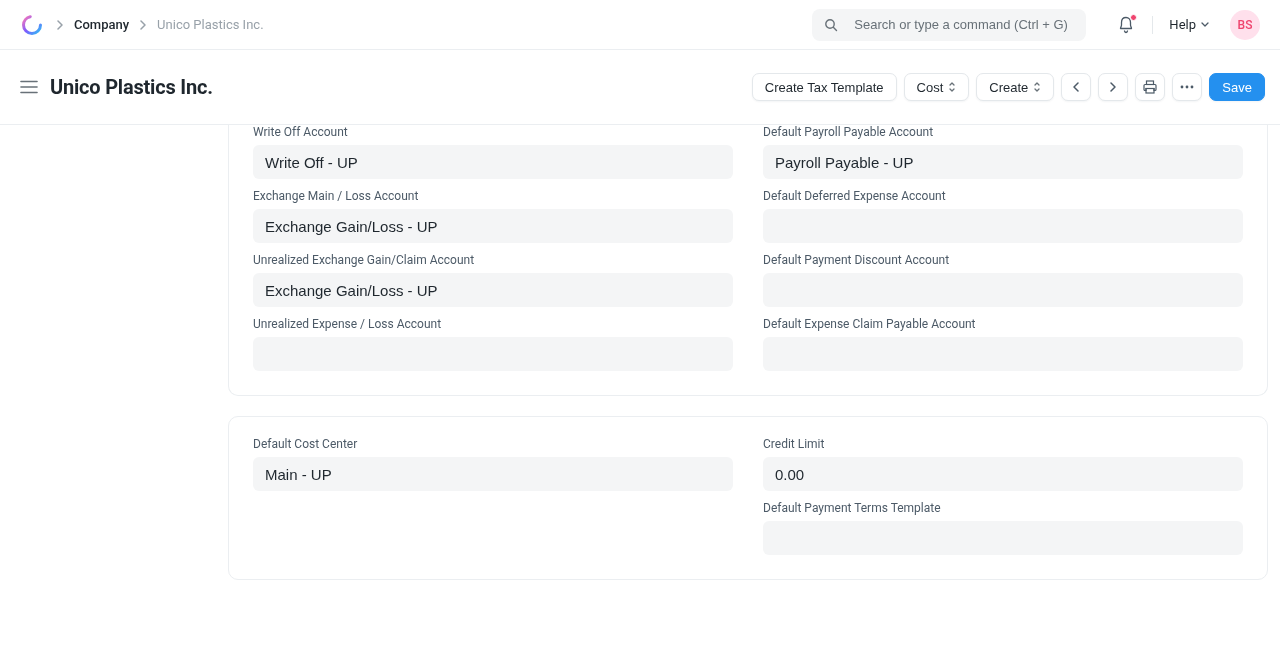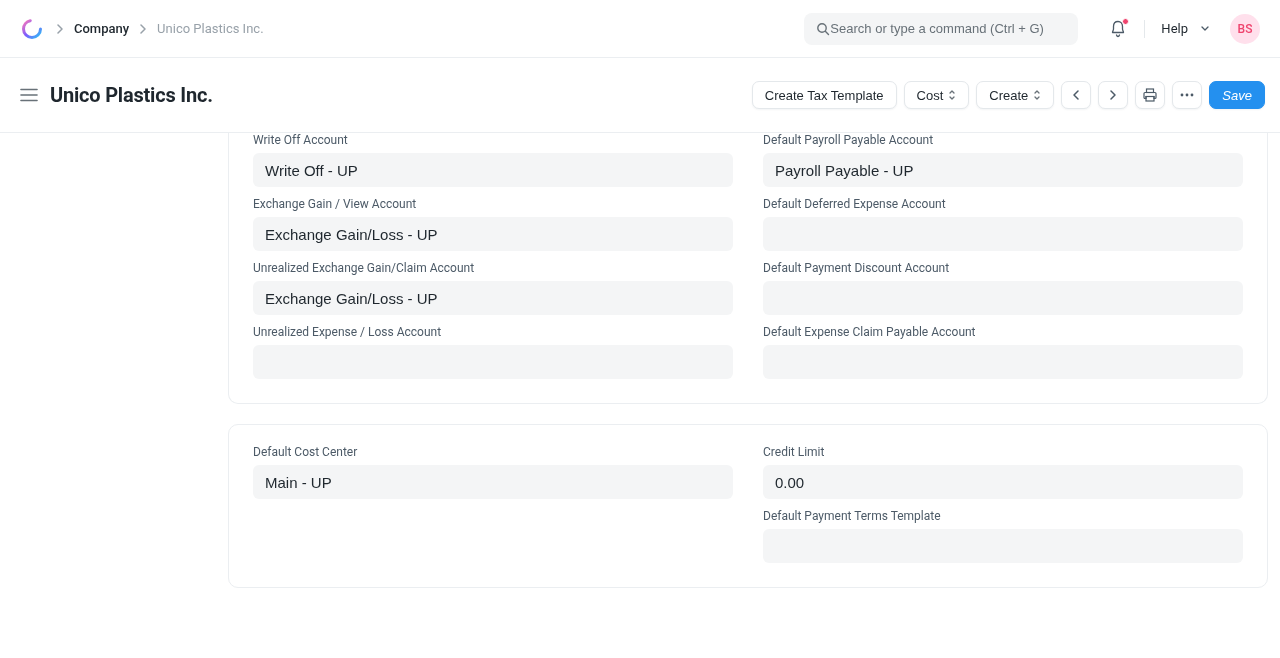--- a/index.html
+++ b/index.html
@@ -23,21 +23,21 @@
     font-size: 13px;
     color: var(--gray-900);
     background: var(--white);
     width: 1280px;
     height: 658px;
     overflow: hidden;
   }
 
   
   .topbar {
-    height: 58px;
+    height: 50px;
     display: flex;
     align-items: center;
     padding: 0 20px 0 22px;
     border-bottom: 1px solid var(--gray-200);
     background: var(--white);
   }
   .logo {
     width: 20px; height: 20px;
     margin-right: 14px;
     display: flex; align-items: center; justify-content: center;
@@ -54,21 +54,21 @@
   .topbar-spacer { flex: 1; }
 
   .search-wrap {
     width: 274px;
     height: 32px;
     background: var(--gray-100);
     border-radius: 8px;
     display: flex;
     align-items: center;
     padding: 0 12px;
-    gap: 0;
+    gap: 16px;
     color: var(--gray-600);
   }
   .search-wrap input {
     border: none;
     outline: none;
     background: transparent;
     font-size: 13px;
     color: var(--gray-900);
     flex: 1;
     padding: 0;
@@ -94,21 +94,21 @@
     width: 7px; height: 7px;
     background: var(--pink-700);
     border-radius: 50%;
     border: 1.5px solid var(--white);
   }
   .vdiv {
     width: 1px; height: 18px;
     background: var(--gray-300);
   }
   .help-btn {
-    display: flex; align-items: center; gap: 12px;
+    display: flex; align-items: center; gap: 4px;
     color: var(--gray-900);
     font-size: 13px;
     cursor: pointer;
   }
   .avatar {
     width: 30px; height: 30px;
     border-radius: 50%;
     background: var(--pink-100);
     color: var(--pink-700);
     display: flex; align-items: center; justify-content: center;
@@ -157,21 +157,20 @@
     gap: 5px;
     cursor: pointer;
     box-shadow: var(--shadow);
     white-space: nowrap;
   }
   .btn.icon-only { width: 30px; padding: 0; justify-content: center; }
   .btn-primary {
     background: var(--blue-500);
     border-color: var(--blue-500);
     color: var(--white);
-    font-style: italic;
   }
 
   
   .main {
     height: calc(658px - 58px - 75px);
     overflow: hidden;
     background: var(--white);
   }
   .content {
     width: 1040px;
@@ -361,21 +360,21 @@
   <div class="content">
 
     <div class="card first">
       <div class="form-grid">
         <div class="form-col">
           <div class="field">
             <label class="field-label">Write Off Account</label>
             <input class="field-input" value="Write Off - UP" style="">
           </div>
           <div class="field">
-            <label class="field-label">Exchange Gain / View Account</label>
+            <label class="field-label">Exchange Main / Loss Account</label>
             <input class="field-input" value="Exchange Gain/Loss - UP" style="">
           </div>
           <div class="field">
             <label class="field-label">Unrealized Exchange Gain/Claim Account</label>
             <input class="field-input" value="Exchange Gain/Loss - UP" style="">
           </div>
           <div class="field">
             <label class="field-label">Unrealized Expense / Loss Account</label>
             <input class="field-input" value="" style="">
           </div>

